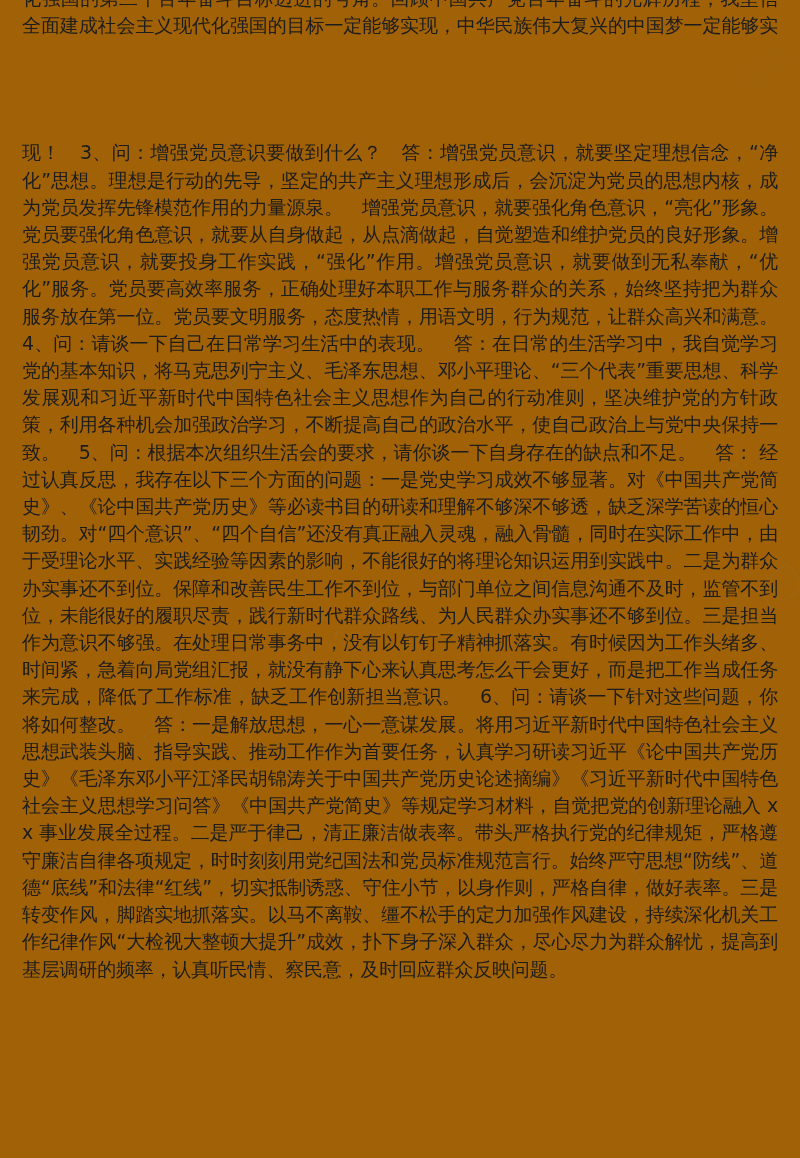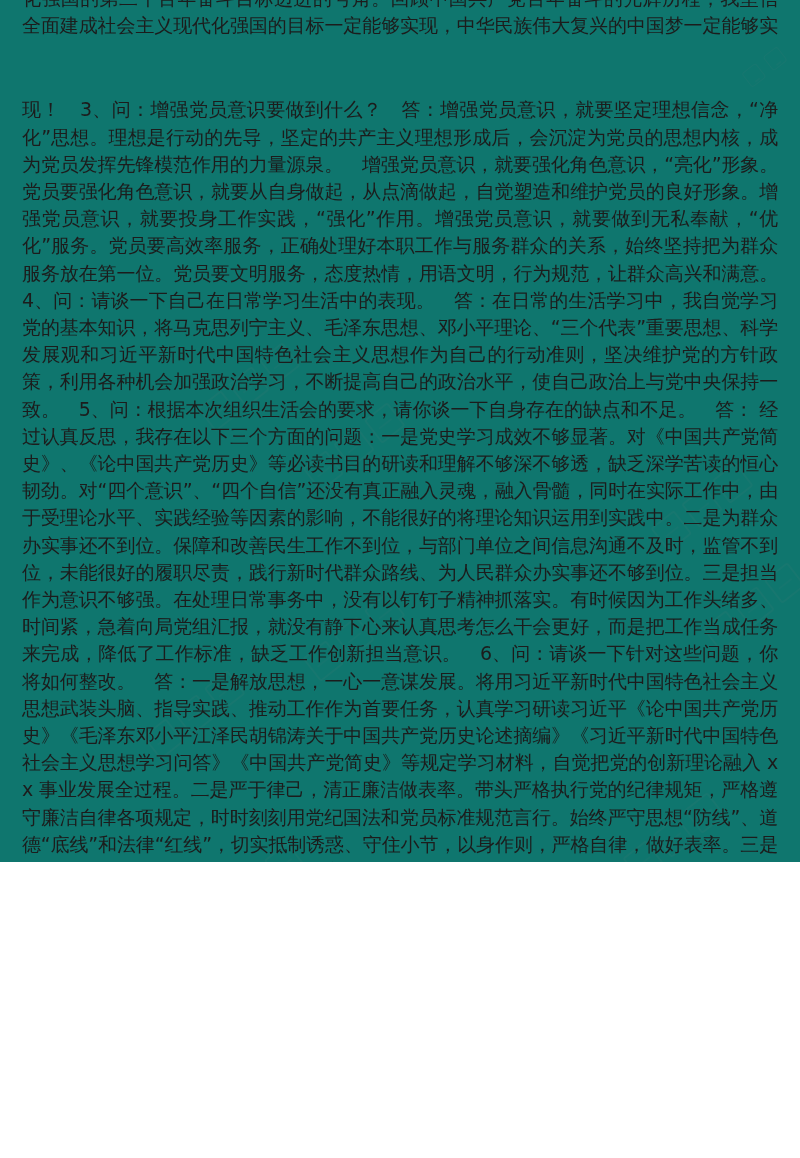--- a/index.html
+++ b/index.html
@@ -4,22 +4,22 @@
 <style>
   * { margin: 0; padding: 0; box-sizing: border-box; }
   html, body {
     width: 800px;
     background: #ffffff;
     font-family: "DejaVu Sans", "Liberation Sans", sans-serif;
   }
   .page {
     position: relative;
     width: 800px;
-    height: 862px;
-    background: #0f766e;
+    height: 1158px;
+    background: #a16207;
     overflow: hidden;
   }
   .text-layer {
     position: relative;
     z-index: 2;
     padding: 0 22px;
     color: #1c1c1c;
   }
   .line, .body-para {
     font-size: 19px;
@@ -31,20 +31,21 @@
   .line {
     text-align: justify;
     text-align-last: justify;
     overflow: hidden;
     white-space: nowrap;
   }
   .spacer { height: 57px; }
   .body-para {
     text-align: justify;
     word-break: break-all;
+    margin-top: 43px;
   }
   
   .watermark-layer {
     position: absolute;
     inset: 0;
     z-index: 1;
     pointer-events: none;
   }
   .wm {
     position: absolute;

